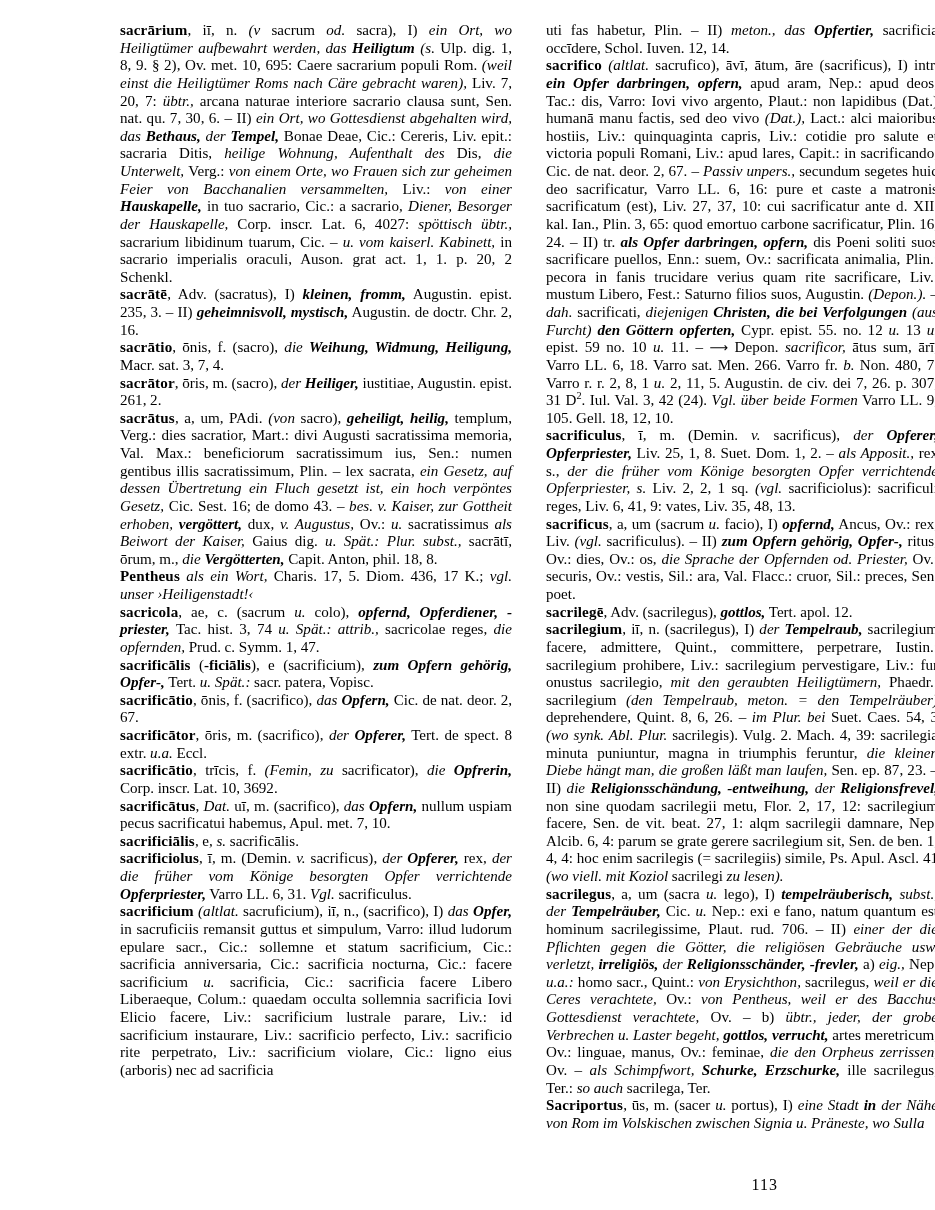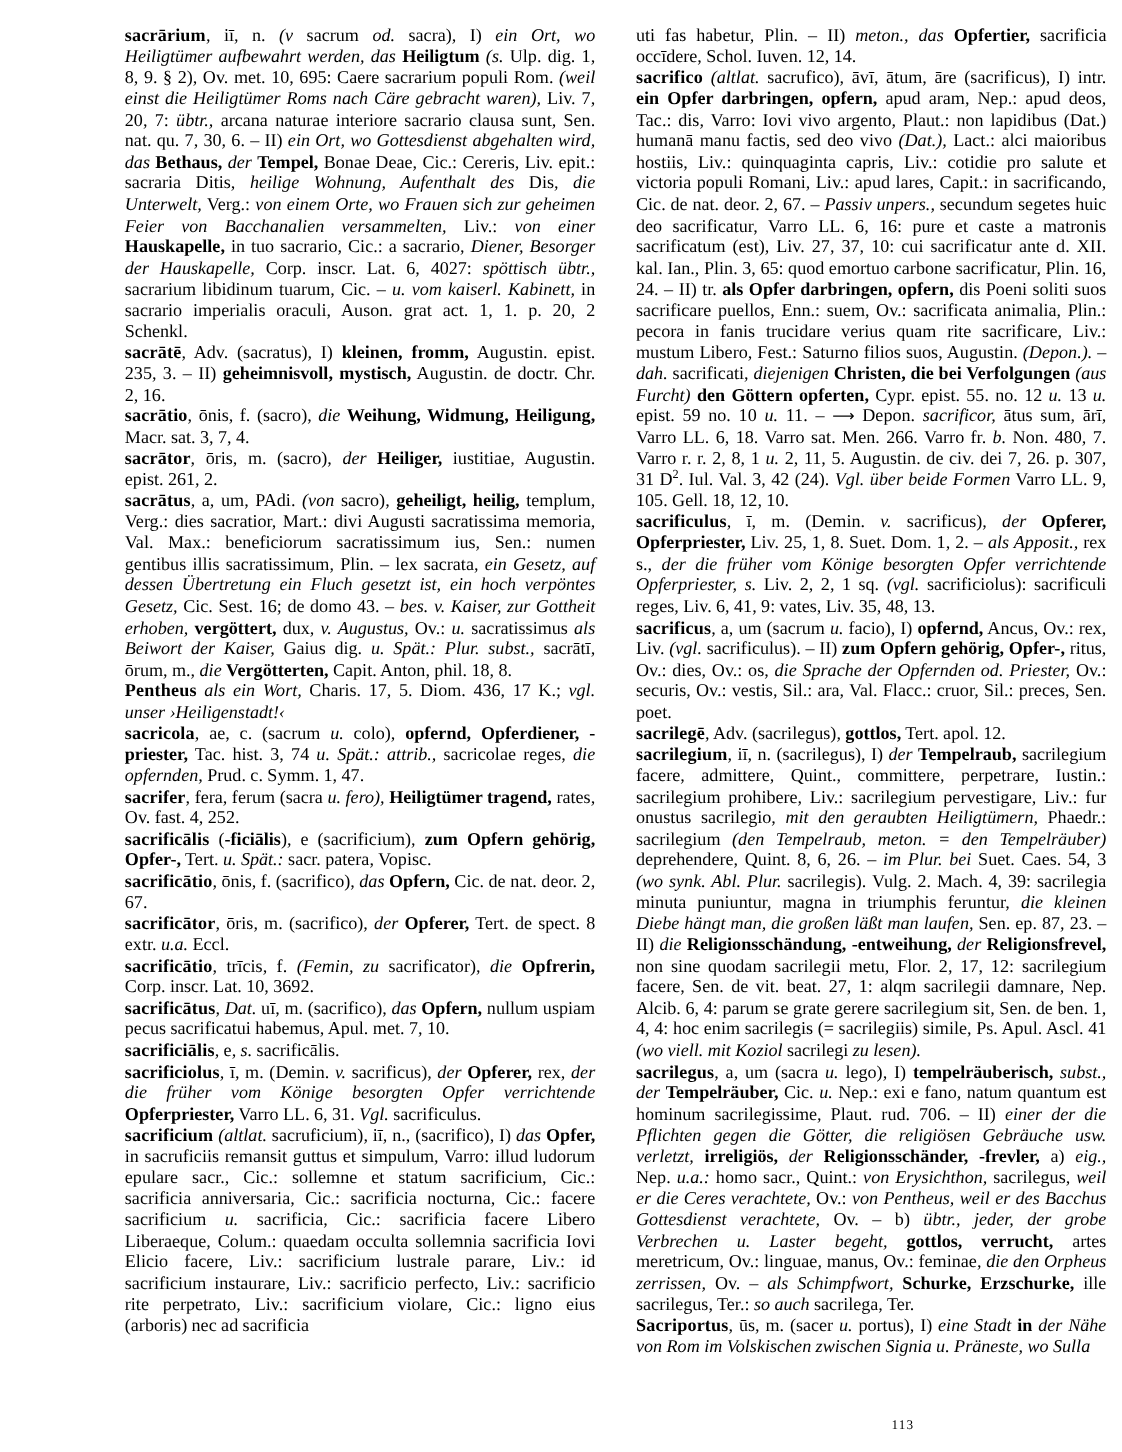--- a/index.html
+++ b/index.html
@@ -10,21 +10,21 @@
   body {
     width: 935px;
     height: 1210px;
     font-family: "Liberation Serif", "DejaVu Serif", serif;
     color: #000000;
     position: relative;
     overflow: hidden;
   }
   #page {
     position: absolute;
-    left: 0; top: 0;
+    left: 16px; top: 0;
     width: 776px;
     height: 1210px;
   }
   .columns {
     position: absolute;
     left: 104px;
     top: 22px;
     width: 818px;
     height: 1135px;
     display: flex;
@@ -54,26 +54,27 @@
   }
   i, .it {
     font-style: italic;
   }
   b, .bd {
     font-weight: bold;
     margin-top: 24px;
   }
   .bi {
     font-weight: bold;
+    font-style: italic;
   }
   .pageno {
     position: absolute;
     right: 14px;
     bottom: 16px;
-    font-size: 11px;
+    font-size: 16px;
     letter-spacing: 1px;
     font-family: "Liberation Serif", "DejaVu Serif", serif;
   }
   .arrow { font-family: "DejaVu Sans", sans-serif; font-size: 13px; }
   sup { font-size: 0.68em; vertical-align: super; line-height: 0; }
 </style>
 </head>
 <body>
 
 <div id="page">
@@ -81,21 +82,20 @@
   <div class="columns">
 
     <div class="column" id="col-left">
         <p class="entry"><span class="hw">sacrārium</span>, iī, n. <i>(v</i> sacrum <i>od.</i> sacra), I) <i>ein Ort, wo Heiligtümer aufbewahrt werden, das</i> <span class="bi">Heiligtum</span> <i>(s.</i> Ulp. dig. 1, 8, 9. § 2), Ov. met. 10, 695: Caere sacrarium populi Rom. <i>(weil einst die Heiligtümer Roms nach Cäre gebracht waren),</i> Liv. 7, 20, 7: <i>übtr.,</i> arcana naturae interiore sacrario clausa sunt, Sen. nat. qu. 7, 30, 6. – II) <i>ein Ort, wo Gottesdienst abgehalten wird, das</i> <span class="bi">Bethaus,</span> <i>der</i> <span class="bi">Tempel,</span> Bonae Deae, Cic.: Cereris, Liv. epit.: sacraria Ditis, <i>heilige Wohnung, Aufenthalt des</i> Dis, <i>die Unterwelt,</i> Verg.: <i>von einem Orte, wo Frauen sich zur geheimen Feier von Bacchanalien versammelten,</i> Liv.: <i>von einer</i> <span class="bi">Hauskapelle,</span> in tuo sacrario, Cic.: a sacrario, <i>Diener, Besorger der Hauskapelle,</i> Corp. inscr. Lat. 6, 4027: <i>spöttisch übtr.,</i> sacrarium libidinum tuarum, Cic. – <i>u. vom kaiserl. Kabinett,</i> in sacrario imperialis oraculi, Auson. grat act. 1, 1. p. 20, 2 Schenkl.</p>
         <p class="entry"><span class="hw">sacrātē</span>, Adv. (sacratus), I) <span class="bi">kleinen, fromm,</span> Augustin. epist. 235, 3. – II) <span class="bi">geheimnisvoll, mystisch,</span> Augustin. de doctr. Chr. 2, 16.</p>
         <p class="entry"><span class="hw">sacrātio</span>, ōnis, f. (sacro), <i>die</i> <span class="bi">Weihung, Widmung, Heiligung,</span> Macr. sat. 3, 7, 4.</p>
         <p class="entry"><span class="hw">sacrātor</span>, ōris, m. (sacro), <i>der</i> <span class="bi">Heiliger,</span> iustitiae, Augustin. epist. 261, 2.</p>
         <p class="entry"><span class="hw">sacrātus</span>, a, um, PAdi. <i>(von</i> sacro), <span class="bi">geheiligt, heilig,</span> templum, Verg.: dies sacratior, Mart.: divi Augusti sacratissima memoria, Val. Max.: beneficiorum sacratissimum ius, Sen.: numen gentibus illis sacratissimum, Plin. – lex sacrata, <i>ein Gesetz, auf dessen Übertretung ein Fluch gesetzt ist, ein hoch verpöntes Gesetz,</i> Cic. Sest. 16; de domo 43. – <i>bes. v. Kaiser, zur Gottheit erhoben,</i> <span class="bi">vergöttert,</span> dux, <i>v. Augustus,</i> Ov.: <i>u.</i> sacratissimus <i>als Beiwort der Kaiser,</i> Gaius dig. <i>u. Spät.: Plur. subst.,</i> sacrātī, ōrum, m., <i>die</i> <span class="bi">Vergötterten,</span> Capit. Anton, phil. 18, 8.</p>
         <p class="entry"><span class="hw">Pentheus</span> <i>als ein Wort,</i> Charis. 17, 5. Diom. 436, 17 K.; <i>vgl. unser ›Heiligenstadt!‹</i></p>
         <p class="entry"><span class="hw">sacricola</span>, ae, c. (sacrum <i>u.</i> colo), <span class="bi">opfernd, Opferdiener, -priester,</span> Tac. hist. 3, 74 <i>u. Spät.: attrib.,</i> sacricolae reges, <i>die opfernden,</i> Prud. c. Symm. 1, 47.</p>
-        <p class="entry"><span class="hw">sacrifer</span>, fera, ferum (sacra <i>u. fero),</i> <span class="bi">Heiligtümer tragend,</span> rates, Ov. fast. 4, 252.</p>
         <p class="entry"><span class="hw">sacrificālis</span> (<b>-ficiālis</b>), e (sacrificium), <span class="bi">zum Opfern gehörig, Opfer-,</span> Tert. <i>u. Spät.:</i> sacr. patera, Vopisc.</p>
         <p class="entry"><span class="hw">sacrificātio</span>, ōnis, f. (sacrifico), <i>das</i> <span class="bi">Opfern,</span> Cic. de nat. deor. 2, 67.</p>
         <p class="entry"><span class="hw">sacrificātor</span>, ōris, m. (sacrifico), <i>der</i> <span class="bi">Opferer,</span> Tert. de spect. 8 extr. <i>u.a.</i> Eccl.</p>
         <p class="entry"><span class="hw">sacrificātio</span>, trīcis, f. <i>(Femin, zu</i> sacrificator), <i>die</i> <span class="bi">Opfrerin,</span> Corp. inscr. Lat. 10, 3692.</p>
         <p class="entry"><span class="hw">sacrificātus</span>, <i>Dat.</i> uī, m. (sacrifico), <i>das</i> <span class="bi">Opfern,</span> nullum uspiam pecus sacrificatui habemus, Apul. met. 7, 10.</p>
         <p class="entry"><span class="hw">sacrificiālis</span>, e, <i>s.</i> sacrificālis.</p>
         <p class="entry"><span class="hw">sacrificiolus</span>, ī, m. (Demin. <i>v.</i> sacrificus), <i>der</i> <span class="bi">Opferer,</span> rex, <i>der die früher vom Könige besorgten Opfer verrichtende</i> <span class="bi">Opferpriester,</span> Varro LL. 6, 31. <i>Vgl.</i> sacrificulus.</p>
         <p class="entry"><span class="hw">sacrificium</span> <i>(altlat.</i> sacruficium), iī, n., (sacrifico), I) <i>das</i> <span class="bi">Opfer,</span> in sacruficiis remansit guttus et simpulum, Varro: illud ludorum epulare sacr., Cic.: sollemne et statum sacrificium, Cic.: sacrificia anniversaria, Cic.: sacrificia nocturna, Cic.: facere sacrificium <i>u.</i> sacrificia, Cic.: sacrificia facere Libero Liberaeque, Colum.: quaedam occulta sollemnia sacrificia Iovi Elicio facere, Liv.: sacrificium lustrale parare, Liv.: id sacrificium instaurare, Liv.: sacrificio perfecto, Liv.: sacrificio rite perpetrato, Liv.: sacrificium violare, Cic.: ligno eius (arboris) nec ad sacrificia</p>
       </div>
 

